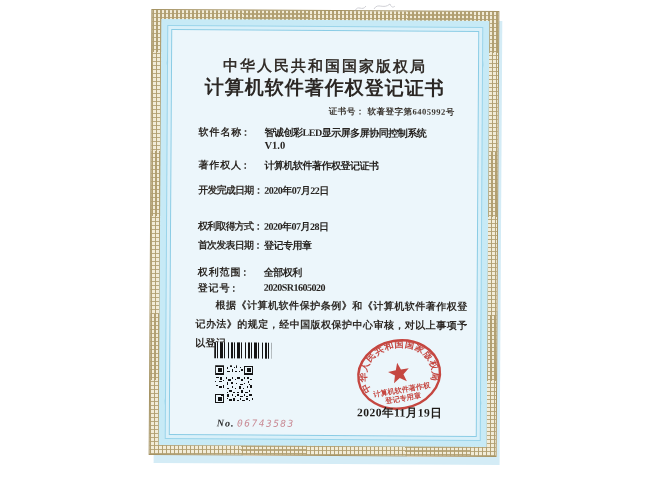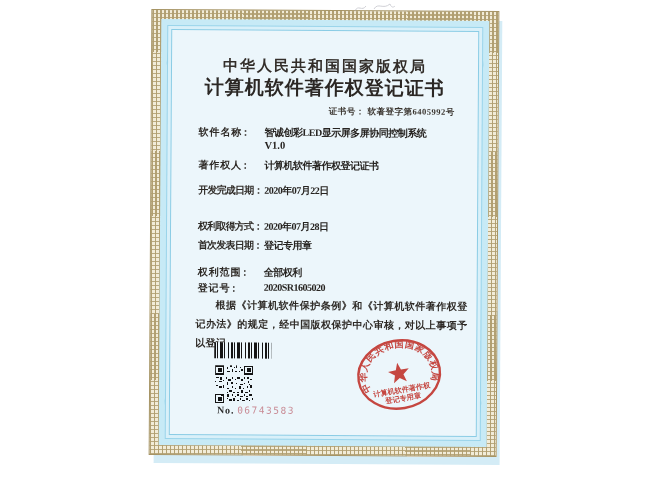--- a/index.html
+++ b/index.html
@@ -59,21 +59,21 @@
     text-indent:2em;text-align:justify;font-weight:bold;color:#2e2a26;margin:0;
   }
   .barcode{
     position:absolute;left:45px;top:313px;width:57px;height:16px;
     background:repeating-linear-gradient(90deg,
       #151515 0 2px,#ecf6fb 2px 3px,#151515 3px 4px,#ecf6fb 4px 6px,
       #151515 6px 9px,#ecf6fb 9px 10px,#151515 10px 11px,#ecf6fb 11px 14px,
       #151515 14px 15px,#ecf6fb 15px 17px);
   }
   .qr{position:absolute;left:46px;top:336px;width:38px;height:38px;}
-  .serial{position:absolute;left:48px;top:375px;font-size:10px;white-space:nowrap;}
+  .serial{position:absolute;left:48px;top:388px;font-size:10px;white-space:nowrap;font-style:italic;}
   .serial .no{color:#2b2b2b;letter-spacing:1px;font-weight:bold;}
   .serial .num{color:#c98b95;letter-spacing:1.5px;font-family:"DejaVu Sans Mono","Liberation Mono",monospace;font-size:9.5px;}
   .seal{position:absolute;left:184px;top:306px;width:92px;height:76px;opacity:.93;mix-blend-mode:multiply;}
   .issue-date{
     position:absolute;left:188px;top:375px;font-size:11.5px;font-weight:600;
     letter-spacing:.5px;color:#1e1b18;white-space:nowrap;
   }
   .scribble{position:absolute;left:352px;top:1px;width:44px;height:14px;opacity:.55;}
 </style>
 </head>
@@ -269,19 +269,20 @@
           <path id="sealArc" d="M 15,47.2 A 33,27 0 1 1 77,47.2" fill="none"></path>
           <text font-size="9.2" fill="#d23b33" font-weight="bold" letter-spacing="0.5">
             <textPath href="#sealArc" startOffset="50%" text-anchor="middle" textLength="118" lengthAdjust="spacing">中华人民共和国国家版权局</textPath>
           </text>
           <polygon fill="#d23b33" points="46,26 48.6,33.4 56.5,33.6 50.3,38.4 52.5,45.9 46,41.5 39.5,45.9 41.7,38.4 35.5,33.6 43.4,33.4"></polygon>
           <text x="46" y="56" text-anchor="middle" font-size="7.2" fill="#d23b33" font-weight="bold">计算机软件著作权</text>
           <text x="46" y="64.5" text-anchor="middle" font-size="7.2" fill="#d23b33" font-weight="bold">登记专用章</text>
         </g>
       </svg>
 
+      <div class="issue-date">2020年11月19日</div>
     </div>
   </div>
 </div>
 
 <svg class="scribble" viewBox="0 0 44 14">
   <path d="M3,10 C6,3 10,11 14,5 M22,8 C26,1 31,9 38,3 C39,6 41,7 43,5" fill="none" stroke="#a9aab4" stroke-width="1"></path>
 </svg>
 
 </body></html>

